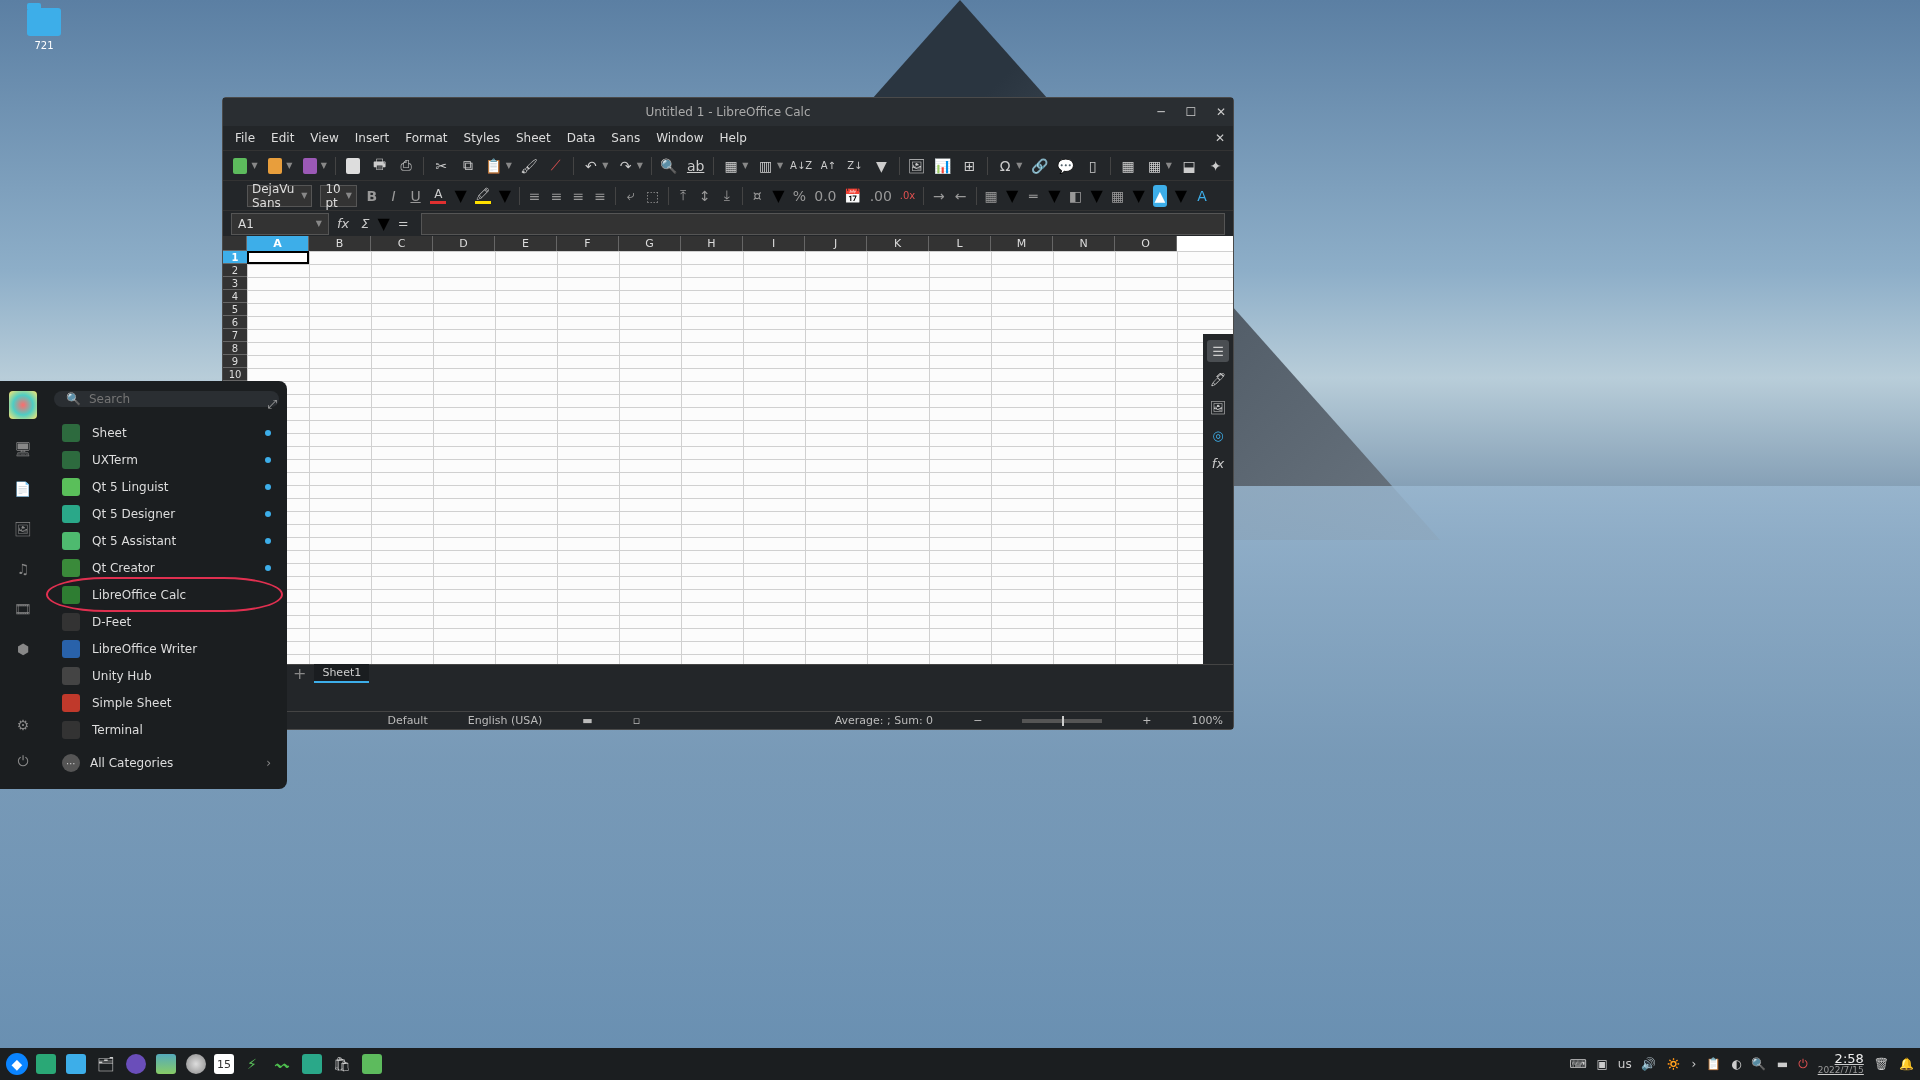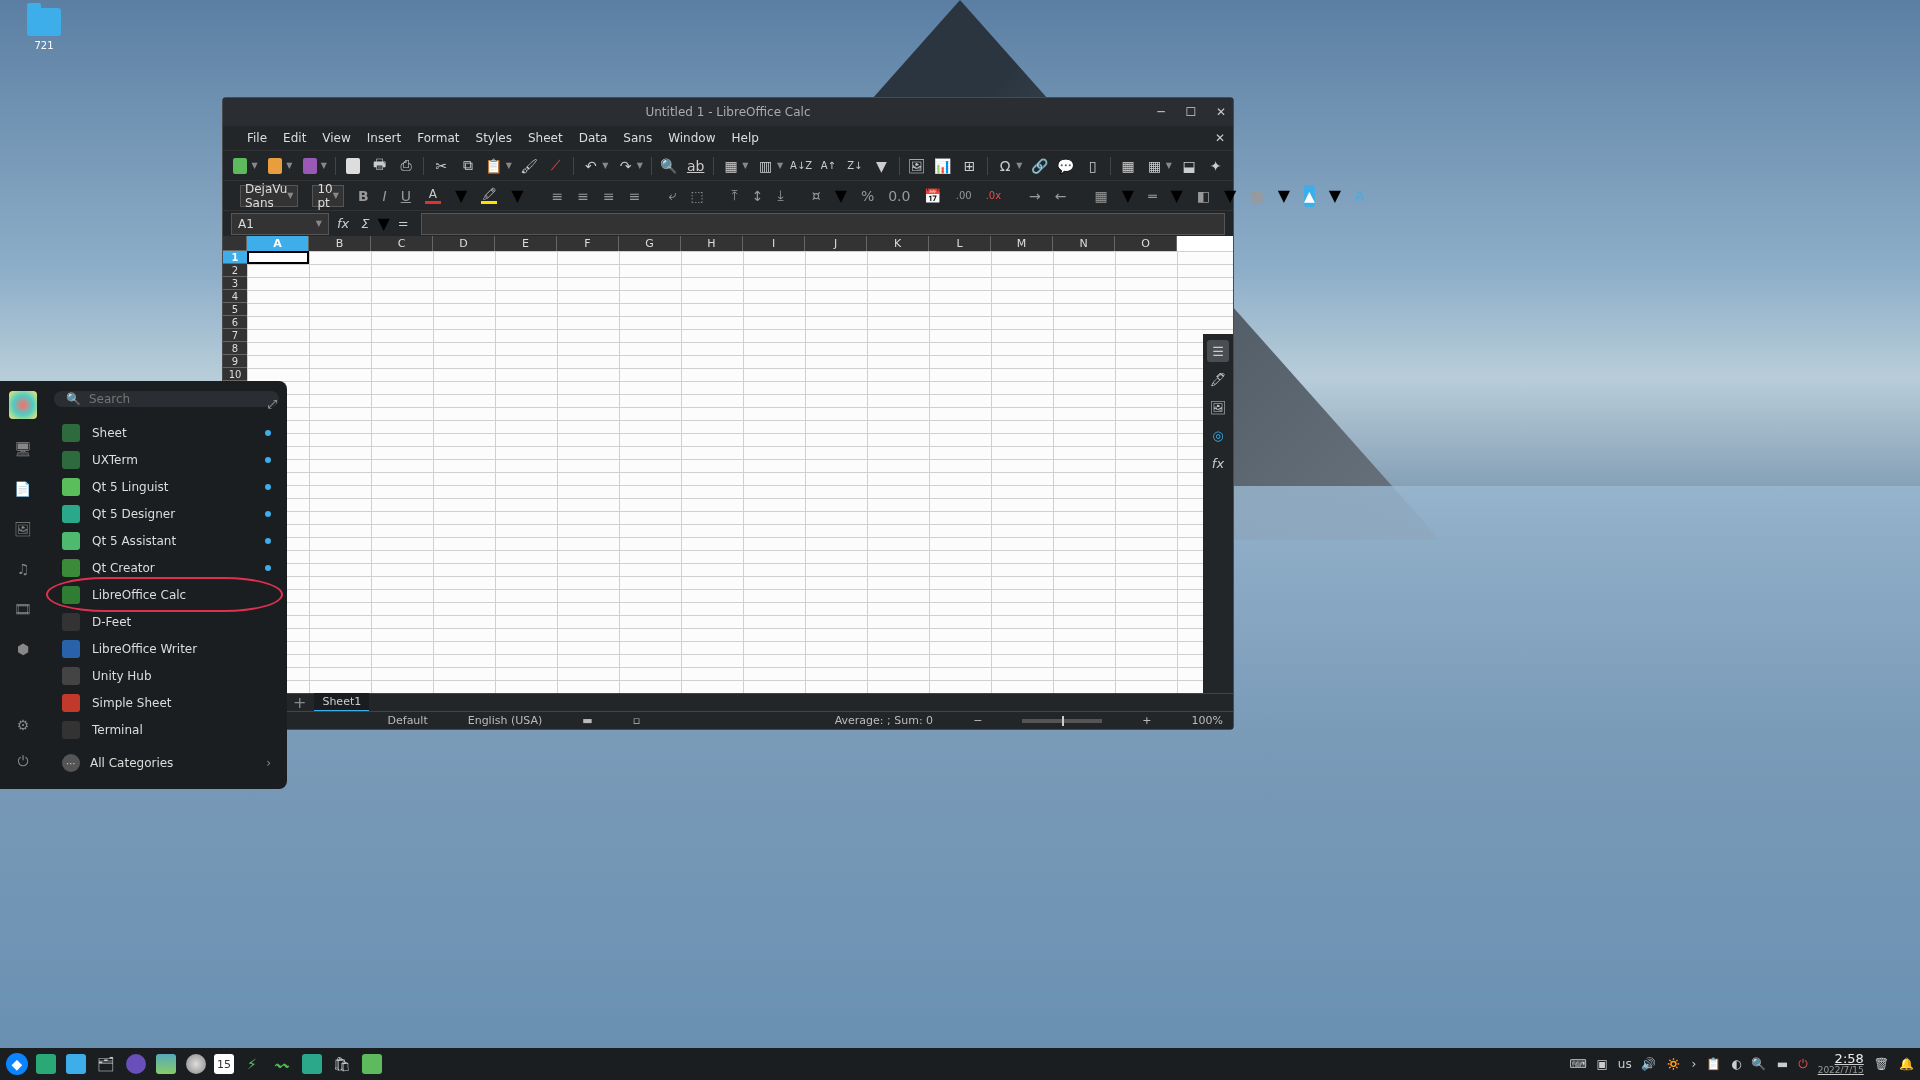--- a/index.html
+++ b/index.html
@@ -14,33 +14,33 @@
   .desktop-icon { position: absolute; left: 20px; top: 8px; width: 48px; text-align:center; color:#fff; font-size:10px; }
   .desktop-icon .folder { width:34px; height:28px; background:#3daee9; border-radius:3px; margin:0 auto 4px; position:relative; }
   .desktop-icon .folder::before { content:""; position:absolute; top:-5px; left:0; width:14px; height:6px; background:#3daee9; border-radius:2px 2px 0 0;}
   
   
   .calc-window { position:absolute; left:222px; top:97px; width:1012px; height:633px; background:#232629; border:1px solid #4a4a4a; display:flex; flex-direction:column; border-radius:4px; }
   .titlebar { height:28px; background:#2a2e32; display:flex; align-items:center; justify-content:center; position:relative; color:#aaa; font-size:12px; }
   .titlebar-controls { position:absolute; right:4px; display:flex; gap:14px; color:#ccc; font-size:12px; }
   .titlebar-controls span { cursor:pointer; width:16px; text-align:center;}
   
-  .menubar { height:24px; background:#232629; display:flex; gap:16px; padding:0 24px; align-items:center; color:#ddd; font-size:12px; position:relative;}
+  .menubar { height:24px; background:#232629; display:flex; gap:16px; padding:0 12px; align-items:center; color:#ddd; font-size:12px; position:relative;}
   .menubar .closedoc { position:absolute; right:8px; color:#ccc; cursor:pointer;}
   
   .toolbar { height:30px; background:#232629; display:flex; gap:8px; padding:2px 8px; align-items:center; border-top:1px solid #333;}
   .toolbar .icon, .toolbar .sep { width:20px; height:20px; display:flex; align-items:center; justify-content:center; color:#ccc; font-size:14px;}
   .toolbar .drop { color:#888; font-size:8px; margin-left:-6px;}
   .toolbar .sep { width:1px; background:#444; height:18px; }
   .icon-green{ background:#5dbb5d; width:14px;height:16px; border-radius:2px;}
   .icon-orange{ background:#e89e3c; width:14px;height:16px; border-radius:2px;}
   .icon-purple{ background:#9b59b6; width:14px;height:16px; border-radius:2px;}
   .icon-white{ background:#ddd; width:14px;height:16px; border-radius:2px;}
   
-  .formatbar { height:30px; background:#232629; display:flex; gap:14px; padding:2px 17px; align-items:center; border-top:1px solid #333;}
+  .formatbar { height:30px; background:#232629; display:flex; gap:8px; padding:2px 24px; align-items:center; border-top:1px solid #333;}
   .formatbar select, .formatbar .combo { background:#333; color:#ddd; border:1px solid #555; height:22px; font-size:12px; padding:0 4px;}
   .formatbar .combo.font { width:98px; display:flex; align-items:center; justify-content:space-between;}
   .formatbar .combo.size { width:52px; display:flex; align-items:center; justify-content:space-between;}
   .formatbar .btn { width:22px; height:22px; color:#999; display:flex; align-items:center; justify-content:center; font-size:14px;}
   .formatbar .colorbtn { display:flex; flex-direction:column; align-items:center; width:20px;}
   .formatbar .colorbar { width:16px; height:3px; }
   .highlighted-btn { background:#3daee9; border-radius:3px;}
   
   .cellref-bar { height:26px; background:#232629; display:flex; align-items:center; gap:4px; padding:2px 8px; border-top:1px solid #333;}
   .cellref-bar .combo { width:98px; background:#333; color:#ddd; border:1px solid #555; height:22px; font-size:12px; padding:2px 6px; display:flex; align-items:center; justify-content:space-between;}
@@ -60,21 +60,21 @@
   .active-cell { position:absolute; left:0; top:0; width:62px; height:13px; border:2px solid #000; background:#fff;}
   
   .grid-wrapper { display:flex; flex-direction:column; flex:1;}
   .grid-top { display:flex;}
   .grid-body { display:flex; flex:1;}
   
   .sheet-tabs { height:18px; background:#232629; display:flex; align-items:center; gap:8px; padding:0 70px; color:#ccc; font-size:11px; border-top:1px solid #444;}
   .sheet-tabs .plus { color:#888; font-size:16px; cursor:pointer;}
   .sheet-tabs .tab { padding:2px 8px; background:#1a1d20; border-bottom:2px solid #3daee9;}
   
-  .statusbar { height:18px; background:#232629; display:flex; align-items:center; color:#bbb; font-size:11px; padding:0 10px; gap:40px; border-top:1px solid #444;}
+  .statusbar { height:18px; background:#232629; display:flex; align-items:center; color:#bbb; font-size:11px; padding:0 10px; gap:40px; border-top:1px solid #444;margin-top:29px;}
   .statusbar .spacer{flex:1;}
   .statusbar .zoom-slider { width:80px; height:4px; background:#555; position:relative;}
   .statusbar .zoom-slider::after{content:"";position:absolute; left:50%; top:-3px; width:2px; height:10px; background:#ccc;}
   
   .side-panel { position:absolute; right:0; top:98px; width:30px; height:400px; background:#232629; display:flex; flex-direction:column; gap:6px; padding:6px 4px; align-items:center;}
   .side-panel .sbtn { width:22px; height:22px; display:flex; align-items:center; justify-content:center; color:#ccc; border-radius:3px; font-size:13px;}
   .side-panel .sbtn.active { background:#4a4e52;}
   
   
   .launcher { position:absolute; left:0; top:381px; width:287px; height:408px; background:#1b1e20; border-radius:0 8px 8px 0; display:flex;}
@@ -242,21 +242,21 @@
     <div class="sep" style="width:1px;background:#444;height:18px"></div>
     <div class="btn">⤒</div>
     <div class="btn">↕</div>
     <div class="btn">⤓</div>
     <div class="sep" style="width:1px;background:#444;height:18px"></div>
     <div class="btn">¤</div>
       <span class="drop">▼</span>
     <div class="btn">%</div>
     <div class="btn">0.0</div>
     <div class="btn">📅</div>
-    <div class="btn" style="font-size:10px">.00</div>
+    <div class="btn" style="font-size:14px">.00</div>
     <div class="btn" style="color:#e05050;font-size:10px">.0x</div>
     <div class="sep" style="width:1px;background:#444;height:18px"></div>
     <div class="btn">→</div>
     <div class="btn">←</div>
     <div class="sep" style="width:1px;background:#444;height:18px"></div>
     <div class="btn">▦</div>
       <span class="drop">▼</span>
     <div class="btn">═</div>
       <span class="drop">▼</span>
     <div class="btn">◧</div>

